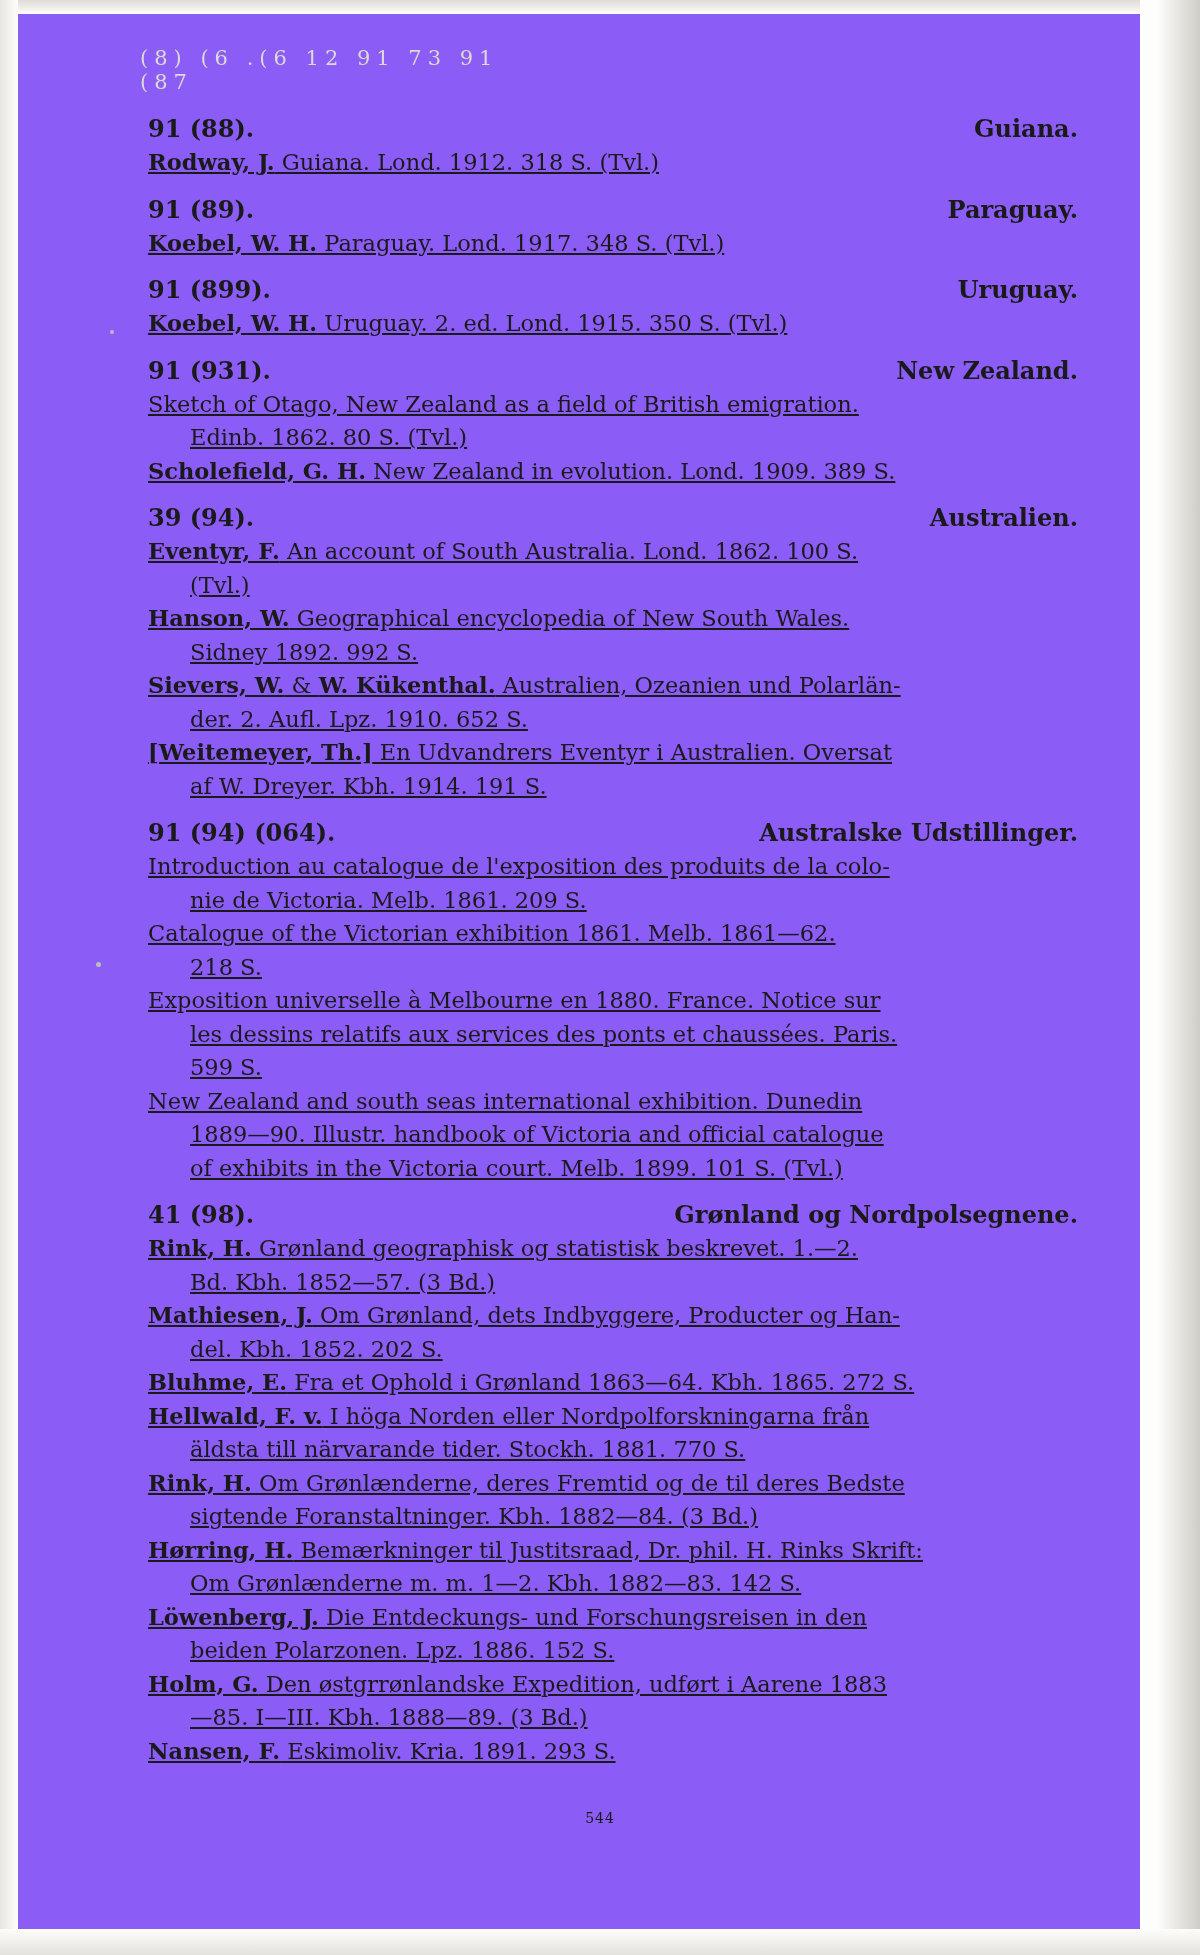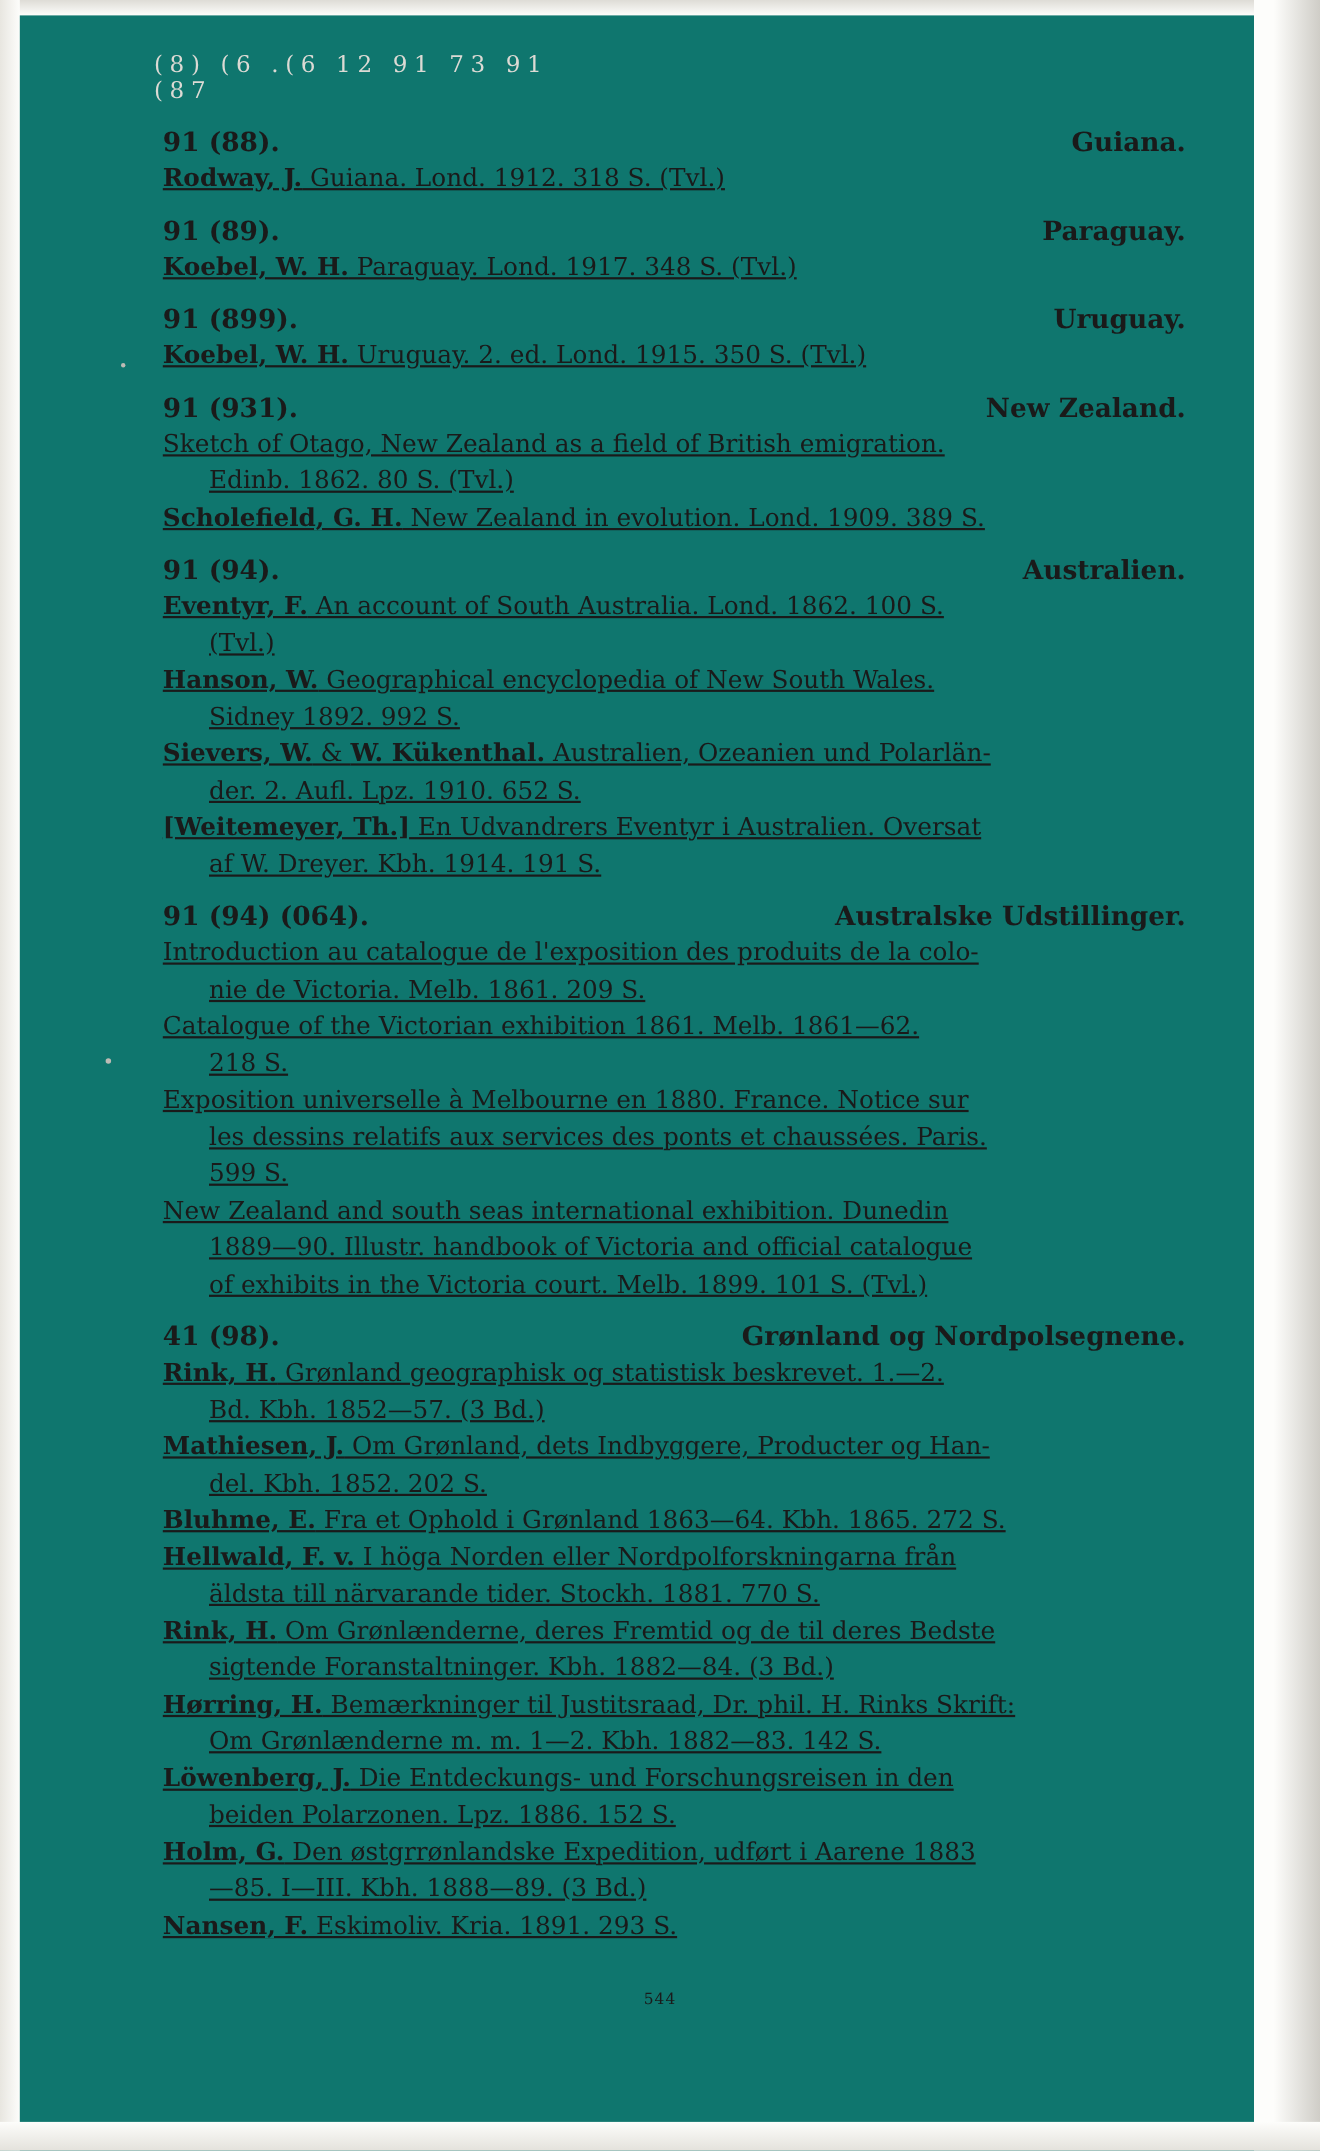--- a/index.html
+++ b/index.html
@@ -13,21 +13,21 @@
     font-family: "DejaVu Serif", serif;
     color: #1a1a1a;
     position: relative;
     overflow: hidden;
   }
   .page {
     position: absolute;
     left: 0; top: 0;
     width: 1200px;
     height: 1955px;
-    background: #0f766e;
+    background: #8b5cf6;
   }
   
   .edge-left {
     position: absolute;
     left: 0; top: 0;
     width: 18px; height: 1955px;
     background: linear-gradient(to right, #e8e6e0, #fdfdfb);
   }
   .edge-right {
     position: absolute;
@@ -148,21 +148,21 @@
       </div>
       <div class="entry">
         <div class="line ">Sketch of Otago, New Zealand as a field of British emigration.</div>
         <div class="line hang2">Edinb. 1862. 80 S. (Tvl.)</div>
       </div>
       <div class="entry">
         <div class="line "><b>Scholefield, G. H.</b> New Zealand in evolution. Lond. 1909. 389 S.</div>
       </div>
       <div class="gap"></div>
       <div class="classline">
-        <span class="code">91 (94).</span>
+        <span class="code">39 (94).</span>
         <span class="subject">Australien.</span>
       </div>
       <div class="entry">
         <div class="line "><b>Eventyr, F.</b> An account of South Australia. Lond. 1862. 100 S.</div>
         <div class="line hang2">(Tvl.)</div>
       </div>
       <div class="entry">
         <div class="line "><b>Hanson, W.</b> Geographical encyclopedia of New South Wales.</div>
         <div class="line hang2">Sidney 1892. 992 S.</div>
       </div>

